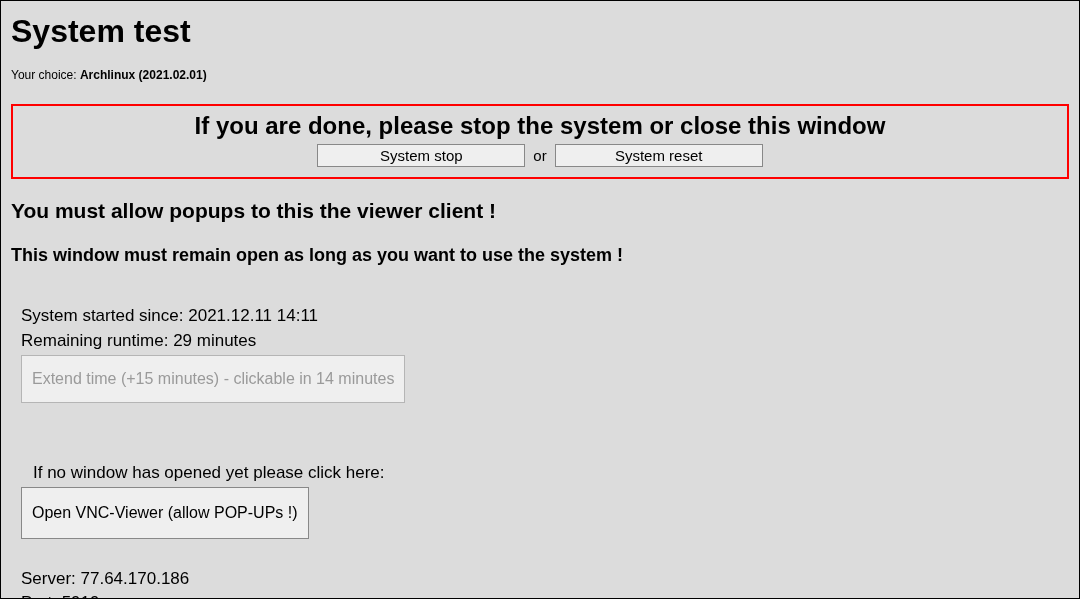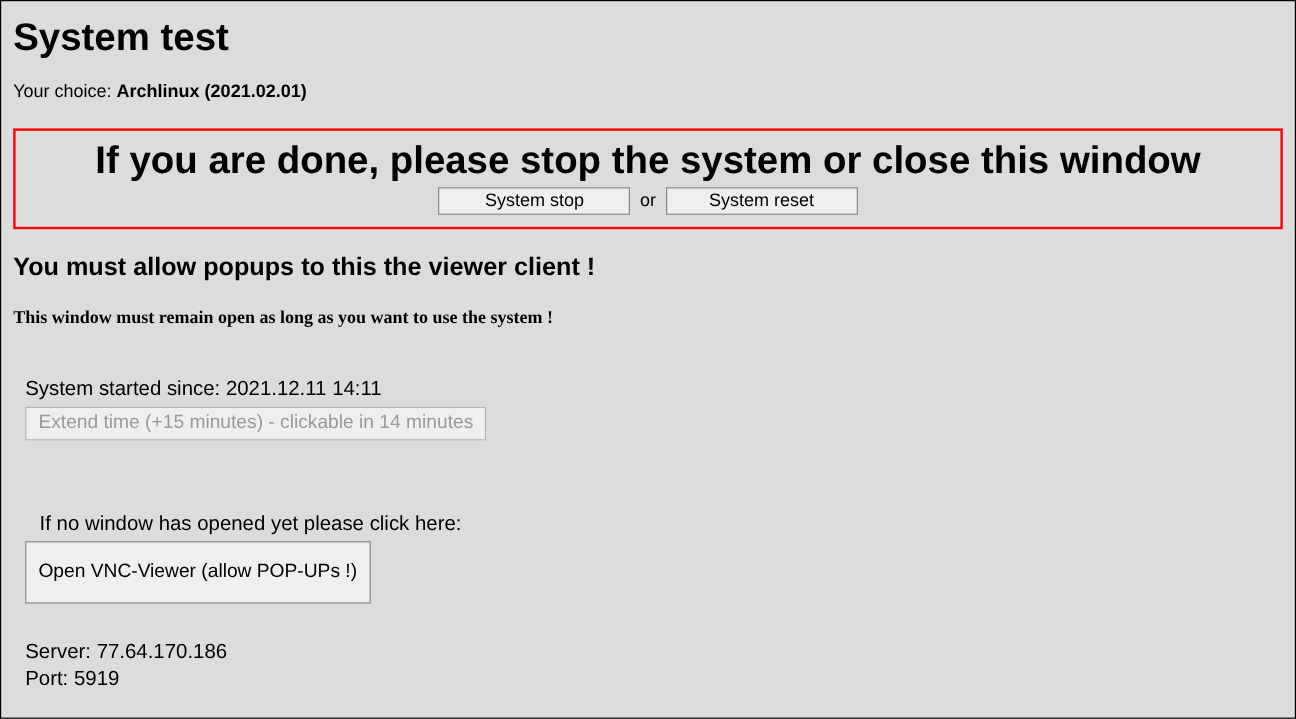--- a/index.html
+++ b/index.html
@@ -16,80 +16,79 @@
     box-sizing: border-box;
     border: 1px solid #000;
     padding: 4px 10px 10px 10px;
   }
   h1.page-title {
     font-size: 32px;
     font-weight: bold;
     margin: 8px 0 18px 0;
   }
   .choice-line {
-    font-size: 15px;
+    font-size: 12px;
     margin-bottom: 22px;
   }
   .choice-line .val {
     font-weight: bold;
   }
   .red-box {
     border: 2px solid #ff0000;
     text-align: center;
     padding: 6px 8px 10px 8px;
     margin-bottom: 20px;
   }
   .red-box .headline {
-    font-size: 32px;
+    font-size: 24px;
     font-weight: bold;
     margin: 0 0 4px 0;
   }
   .red-box .btn-row {
     display: flex;
     justify-content: center;
     align-items: center;
     gap: 4px;
   }
   button.sys {
     font-family: Arial, Helvetica, sans-serif;
     font-size: 15px;
     background: #efefef;
     border: 1px solid #888;
     padding: 2px 0;
-    width: 160px;
+    width: 208px;
     cursor: pointer;
   }
   .or-sep {
     font-size: 15px;
     margin: 0 4px;
   }
   h2.popup-warning {
     font-size: 21px;
     font-weight: bold;
     margin: 0 0 22px 0;
   }
   .must-remain {
-    font-size: 15px;
+    font-size: 18px;
     font-weight: bold;
     margin-bottom: 38px;
-    font-family: Liberation Serif, serif;
   }
   .status-block {
     margin-left: 10px;
     font-size: 17px;
     line-height: 1.45;
   }
   .status-line { }
   button.extend {
     font-family: Arial, Helvetica, sans-serif;
     font-size: 16px;
     background: #efefef;
     color: #9a9a9a;
     border: 1px solid #b5b5b5;
-    padding: 4px 10px;
+    padding: 14px 10px;
     margin-top: 2px;
     cursor: default;
   }
   .gap-large { height: 60px; }
   .hint-line {
     margin-left: 22px;
     font-size: 17px;
     margin-bottom: 4px;
   }
   button.open-vnc {
@@ -129,20 +128,23 @@
 </div>
 
 <h2 class="popup-warning">You must allow popups to this the viewer client !</h2>
 
 <div class="must-remain">This window must remain open as long as you want to use the system !</div>
 
 <div class="status-block">
   <div class="status-line">
     <span>System started since: </span><span>2021.12.11 14:11</span>
   </div>
+  <div class="status-line">
+    <span>Remaining runtime: </span><span>29 minutes</span>
+  </div>
   <button class="extend" disabled="">Extend time (+15 minutes) - clickable in 14 minutes</button>
 </div>
 
 <div class="gap-large"></div>
 
 <div class="hint-line">If no window has opened yet please click here:</div>
 <button class="open-vnc">Open VNC-Viewer (allow POP-UPs !)</button>
 
 <div class="gap-med"></div>
 

